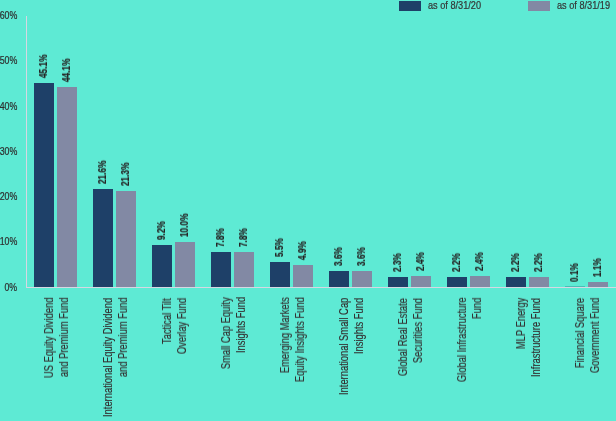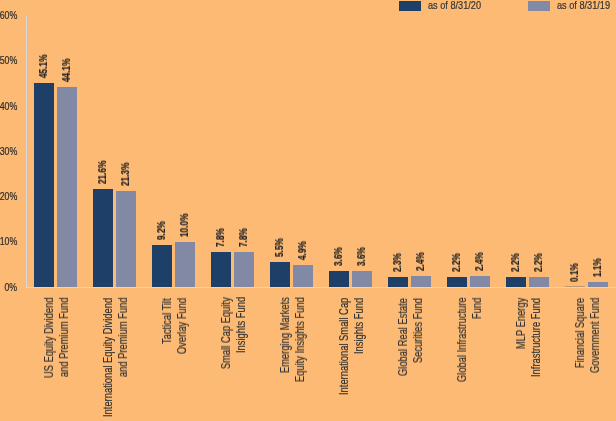--- a/index.html
+++ b/index.html
@@ -1,20 +1,20 @@
 <!DOCTYPE html>
 <html><head>
 <meta charset="utf-8">
 <title>Fund Allocation Bar Chart</title>
 <style>
   html,body{margin:0;padding:0;background:#ffffff;}
   body{width:616px;height:421px;overflow:hidden;
        font-family:"Liberation Sans",sans-serif;color:#3a3a3a;
        -webkit-font-smoothing:antialiased;}
-  #chart{position:relative;width:616px;height:421px;background:#fdba74;}
+  #chart{position:relative;width:616px;height:421px;background:#5eead4;}
   .legend-swatch{position:absolute;height:10px;width:21.5px;}
   .legend-label{position:absolute;white-space:nowrap;font-size:10.2px;
                 transform:scaleX(0.90) translateZ(0);transform-origin:0 50%;color:#343434;
                 -webkit-text-stroke:0.2px #343434;}
   .axis-line{position:absolute;background:#d6d7e2;}
   .tick-label{position:absolute;display:inline-block;white-space:nowrap;font-size:11.2px;
               color:#2e2e2e;-webkit-text-stroke:0.22px #2e2e2e;transform-origin:100% 50%;}
   .bar{position:absolute;}
   .vlabel{position:absolute;transform-origin:0 0;}
   .dlabel{font-size:11px;font-weight:bold;color:#242424;

